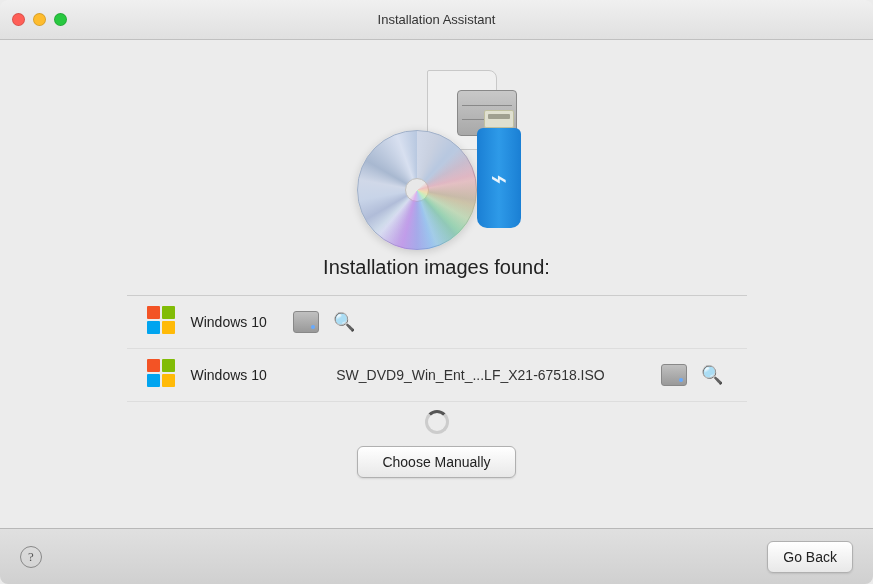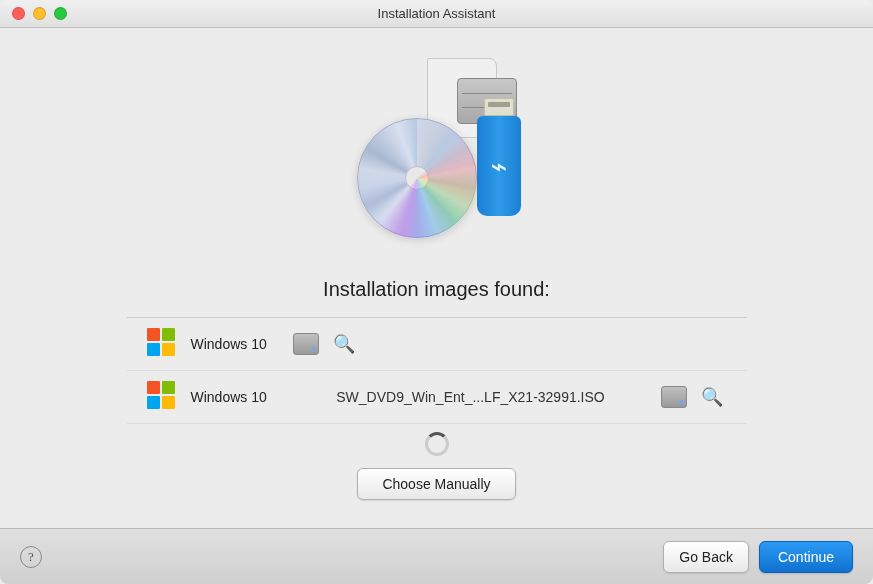--- a/index.html
+++ b/index.html
@@ -9,21 +9,21 @@
       height: 584px;
       background: #ececec;
       font-family: -apple-system, BlinkMacSystemFont, "Helvetica Neue", Arial, sans-serif;
       overflow: hidden;
       border-radius: 8px;
       position: relative;
     }
 
     
     .titlebar {
-      height: 28px;
+      height: 40px;
       background: linear-gradient(to bottom, #f0f0f0, #e0e0e0);
       border-bottom: 1px solid #c0c0c0;
       display: flex;
       align-items: center;
       justify-content: center;
       position: relative;
       border-radius: 8px 8px 0 0;
     }
 
     .titlebar-buttons {
@@ -227,21 +227,20 @@
       font-size: 28px;
       opacity: 0.9;
     }
 
     
     .heading {
       font-size: 20px;
       font-weight: 400;
       color: #222;
       margin-bottom: 16px;
-      margin-top: 34px;
     }
 
     
     .image-list {
       width: 620px;
       border-top: 1px solid #ccc;
     }
 
     .image-row {
       display: flex;
@@ -483,34 +482,33 @@
     <div class="image-row">
       <div class="windows-logo">
         <div class="windows-grid">
           <div></div>
           <div></div>
           <div></div>
           <div></div>
         </div>
       </div>
       <span class="os-name">Windows 10</span>
-      <span class="iso-name plain">SW_DVD9_Win_Ent_...LF_X21-32991.ISO</span>
+      <span class="iso-name plain">SW_DVD9_Win_Ent_...LF_X21-67518.ISO</span>
       <div class="drive-icon-sm"></div>
       <div class="action-icon">🔍</div>
     </div>
 
   </div>
 
   <div class="spinner-area">
     <div class="spinner"></div>
   </div>
 
   <button class="choose-btn">Choose Manually</button>
 
 </div>
 
 <div class="bottom-bar">
   <button class="help-btn">?</button>
   <div class="nav-buttons">
     <button class="go-back-btn">Go Back</button>
-    <button class="continue-btn">Continue</button>
   </div>
 </div>
 
 </body></html>

